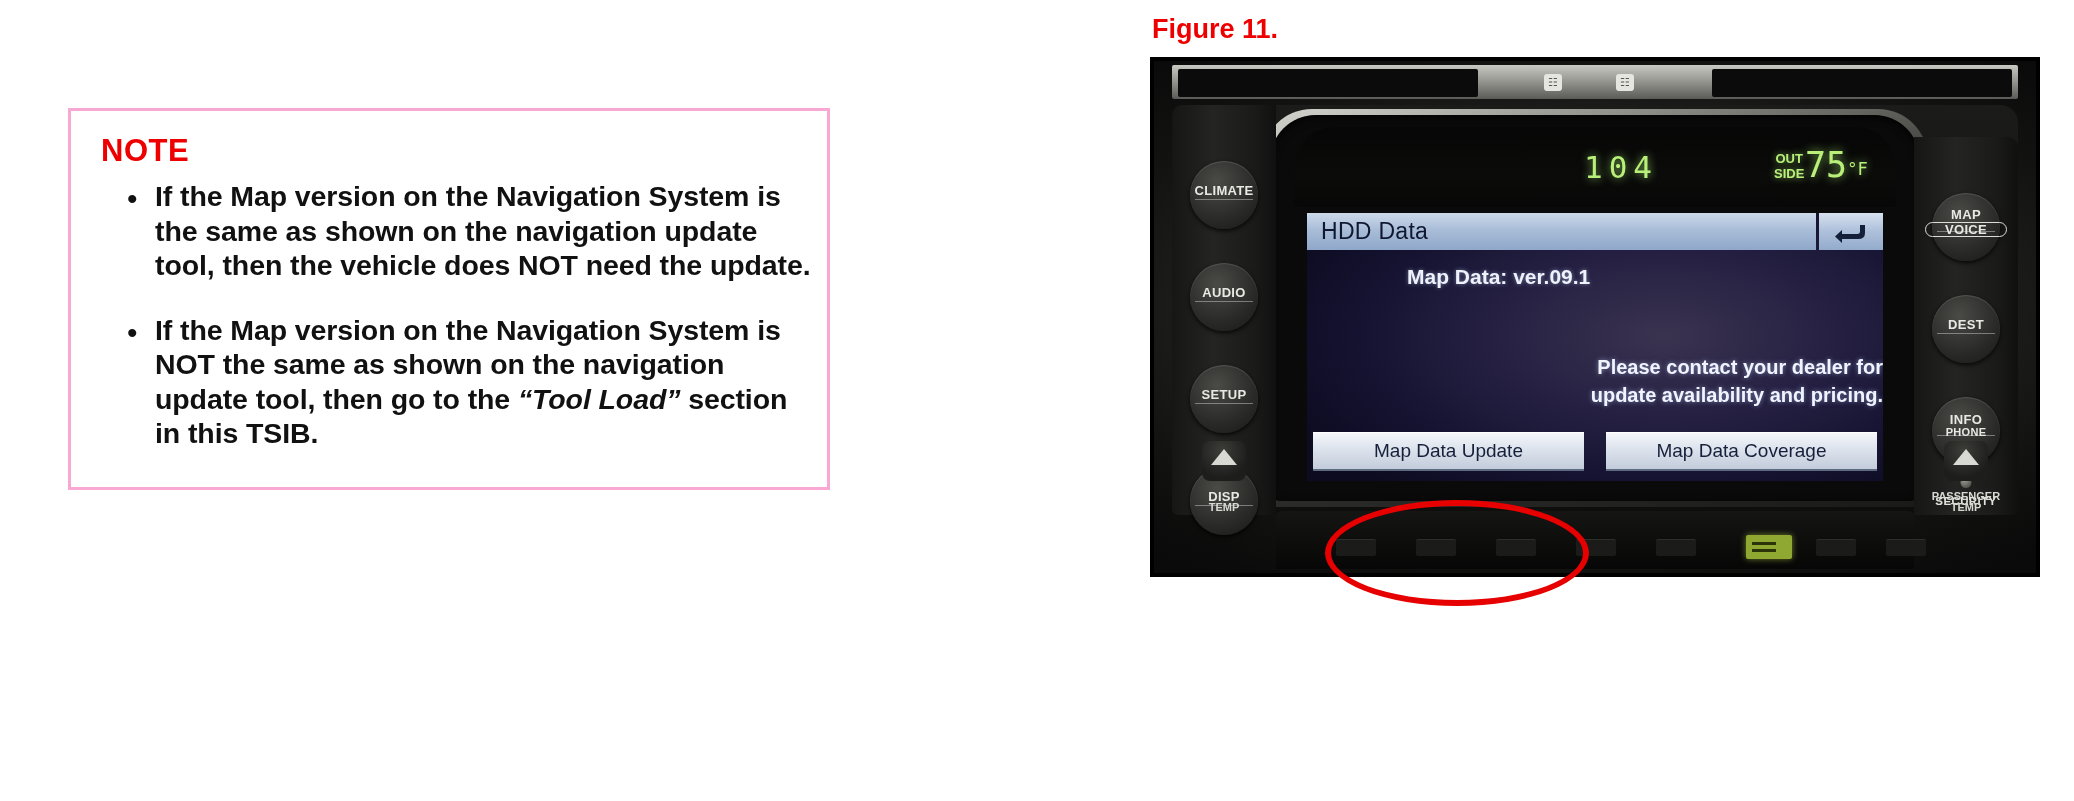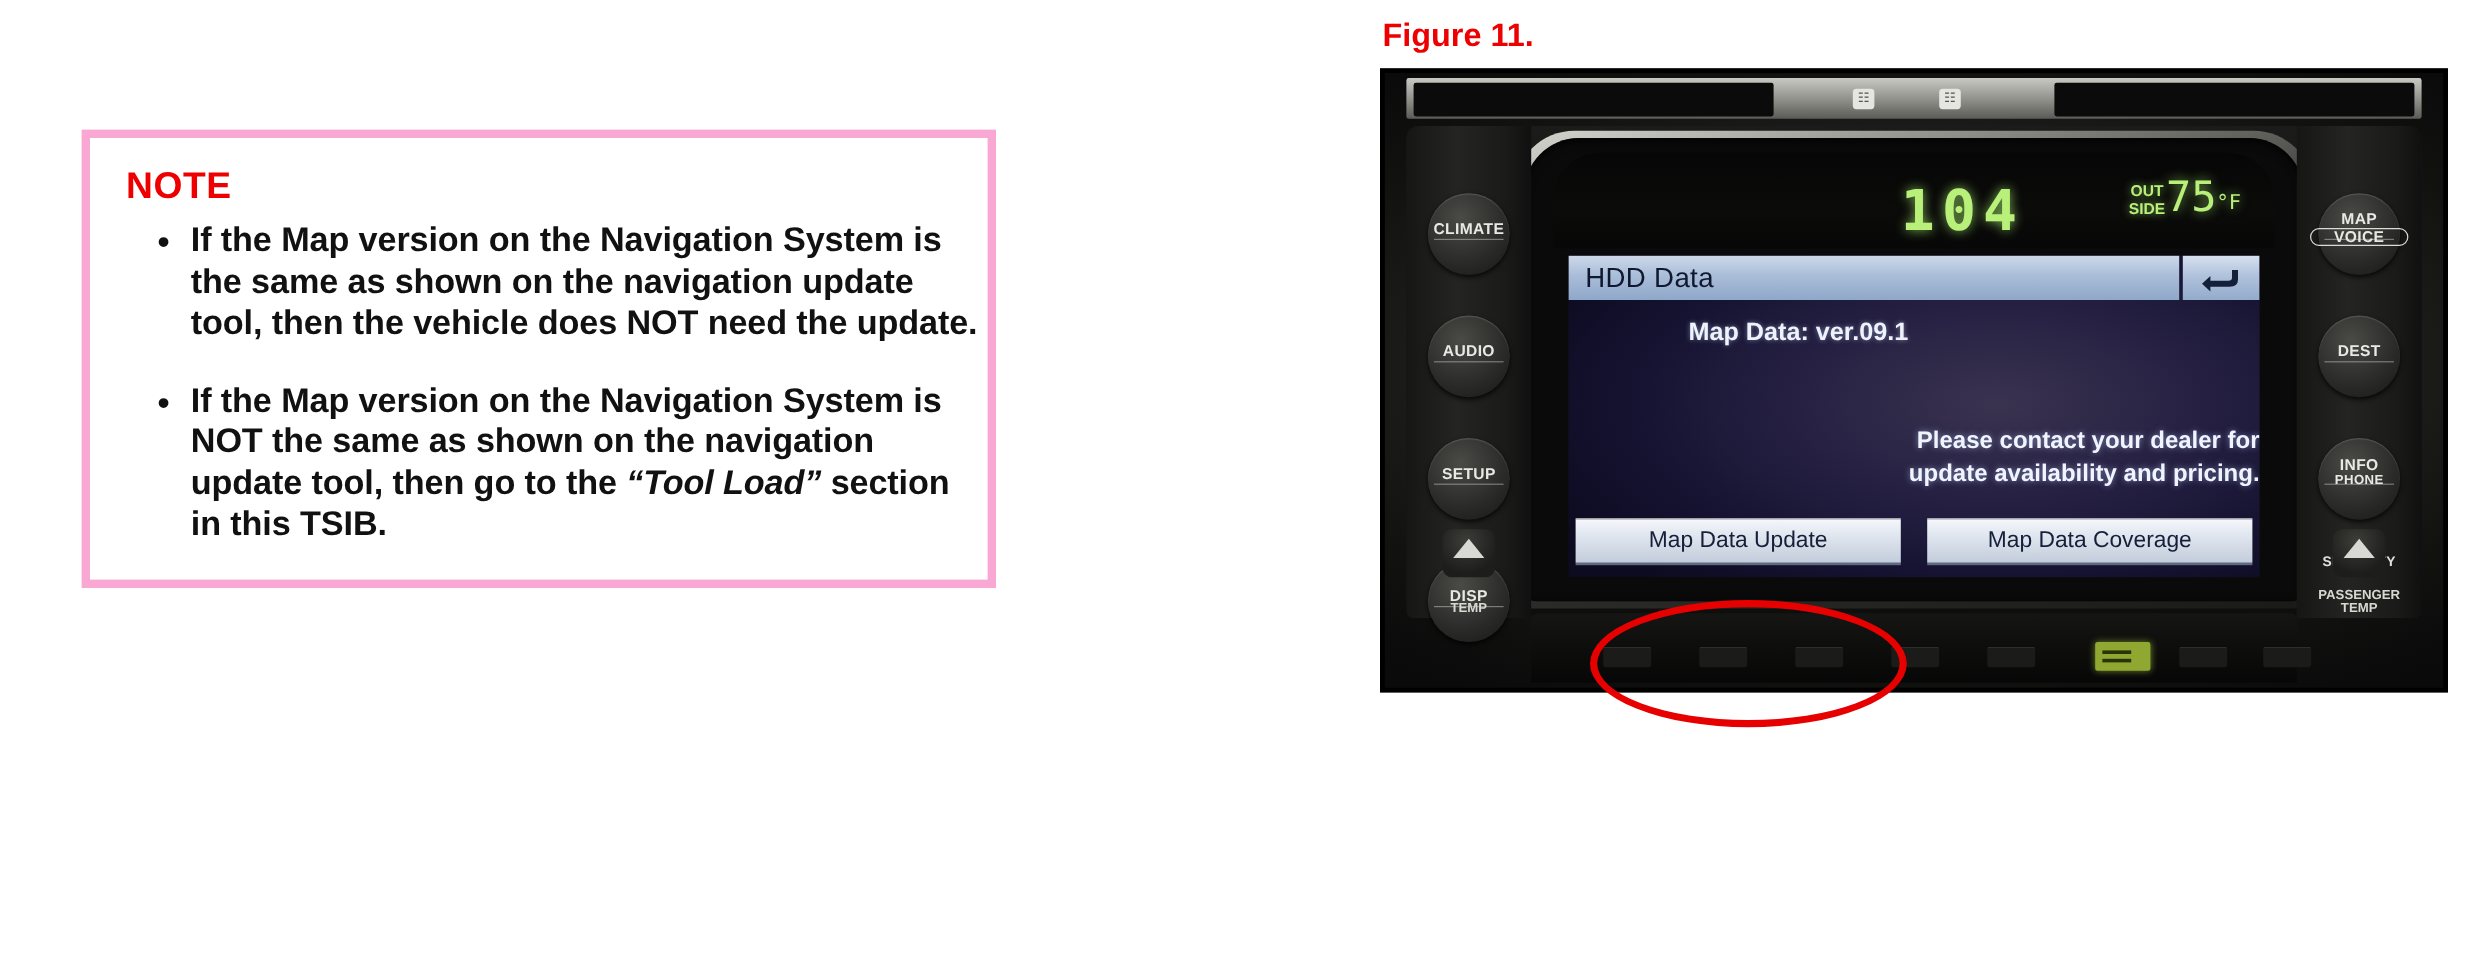--- a/index.html
+++ b/index.html
@@ -15,21 +15,21 @@
     overflow: hidden;
   }
 
   
   #note-box {
     position: absolute;
     left: 68px;
     top: 108px;
     width: 762px;
     height: 382px;
-    border: 7px solid #f9a8d4;
+    border: 3px solid #f9a8d4;
     background: #ffffff;
     box-sizing: border-box;
   }
   #note-title {
     position: absolute;
     left: 30px;
     top: 22px;
     color: #ee0000;
     font-size: 31px;
     font-weight: bold;
@@ -152,22 +152,22 @@
   #info-strip {
     position: absolute;
     left: 140px; top: 66px; right: 140px; height: 80px;
     background: linear-gradient(#060606,#0b0b0a 60%,#070707);
     border-radius: 40px 40px 4px 4px;
   }
   #odo-value {
     position: absolute;
     left: 290px; top: 22px;
     color: #b8f07a;
-    font-size: 47px;
-    font-weight: bold;
+    font-size: 31px;
+    font-weight: normal;
     font-family: "DejaVu Sans Mono", monospace;
     letter-spacing: 6px;
     text-shadow: 0 0 10px rgba(170,240,110,.75);
   }
   #outside-label {
     position: absolute;
     left: 480px; top: 24px;
     color: #b8f07a;
     font-size: 13px;
     font-weight: bold;
@@ -273,21 +273,21 @@
   }
 
   
   .side-panel {
     position: absolute;
     top: 44px; bottom: 58px;
     width: 104px;
     background: linear-gradient(90deg,#161615,#242423 40%,#1a1a19 80%,#101010);
   }
   #side-left { left: 18px; border-radius: 10px 0 0 6px; }
-  #side-right { right: 18px; border-radius: 0 10px 6px 0; }
+  #side-right { right: 18px; border-radius: 0 10px 6px 0; margin-top: 32px; }
 
   .rnd-btn {
     position: absolute;
     left: 50%;
     transform: translateX(-50%);
     width: 68px; height: 68px;
     border-radius: 50%;
     background: radial-gradient(circle at 40% 30%, #4a4a47, #2a2a28 60%, #171716 100%);
     box-shadow: 0 2px 4px rgba(0,0,0,.8), inset 0 1px 1px rgba(255,255,255,.14);
     display: flex;

